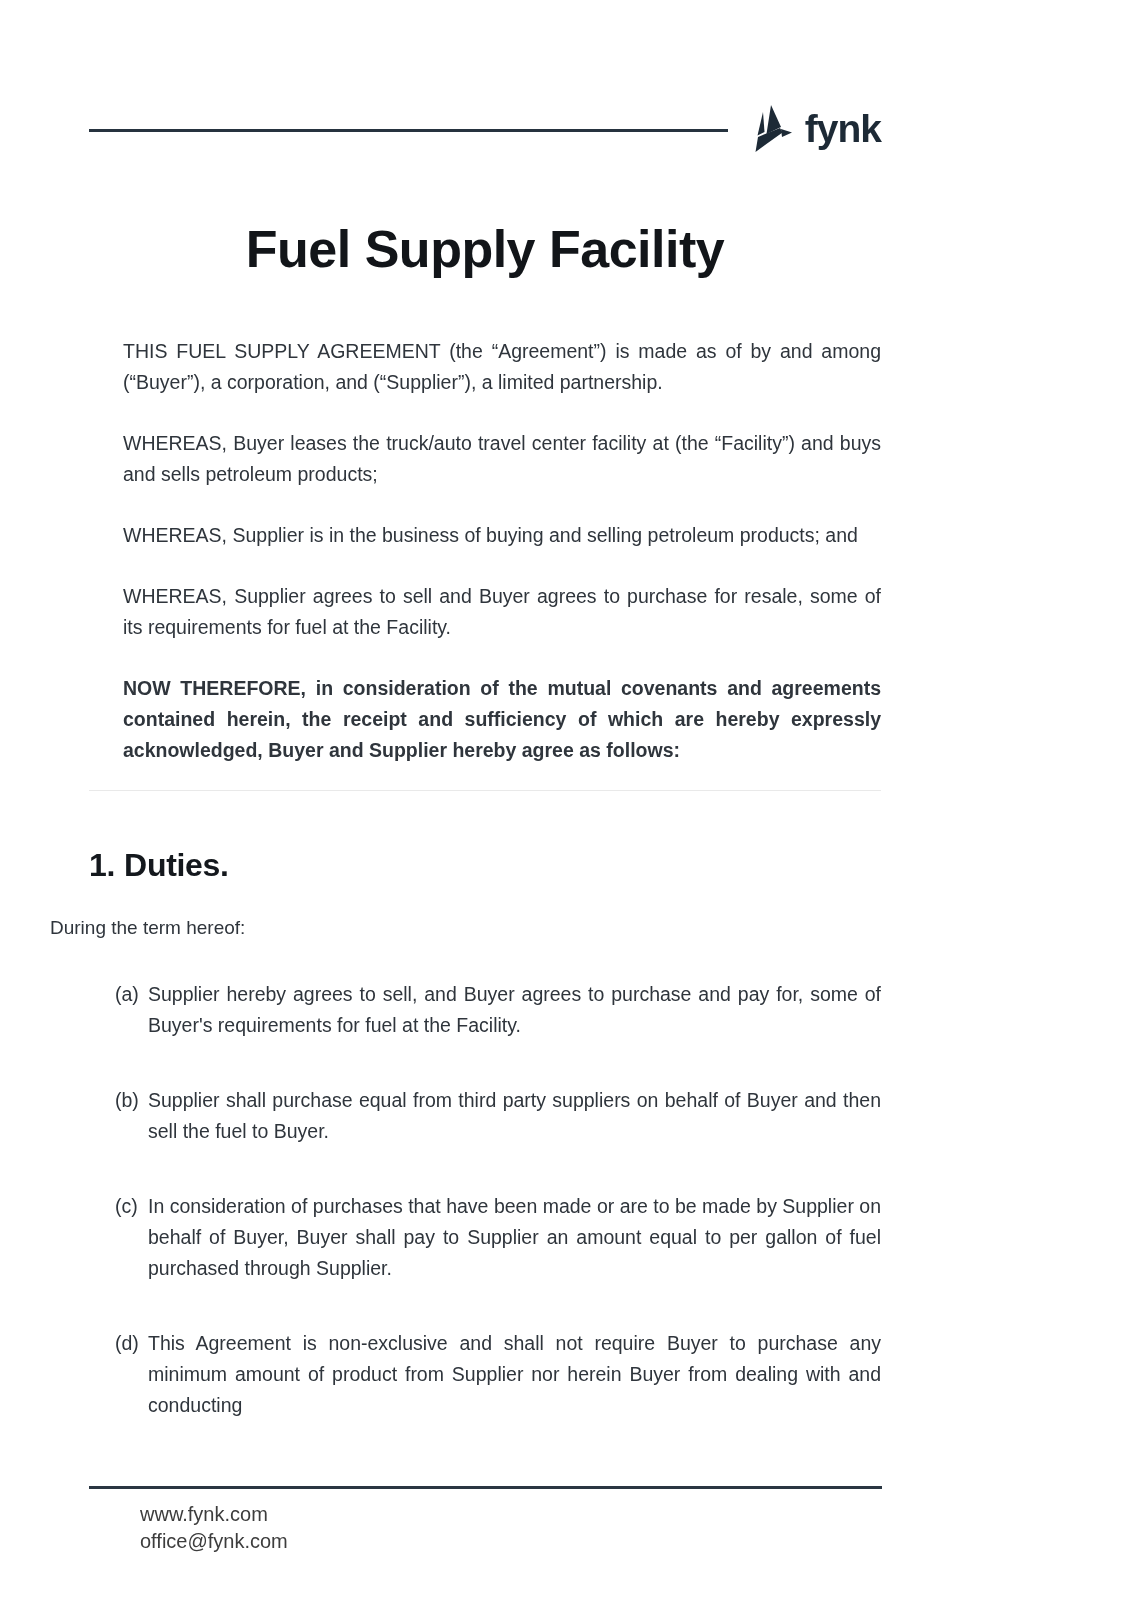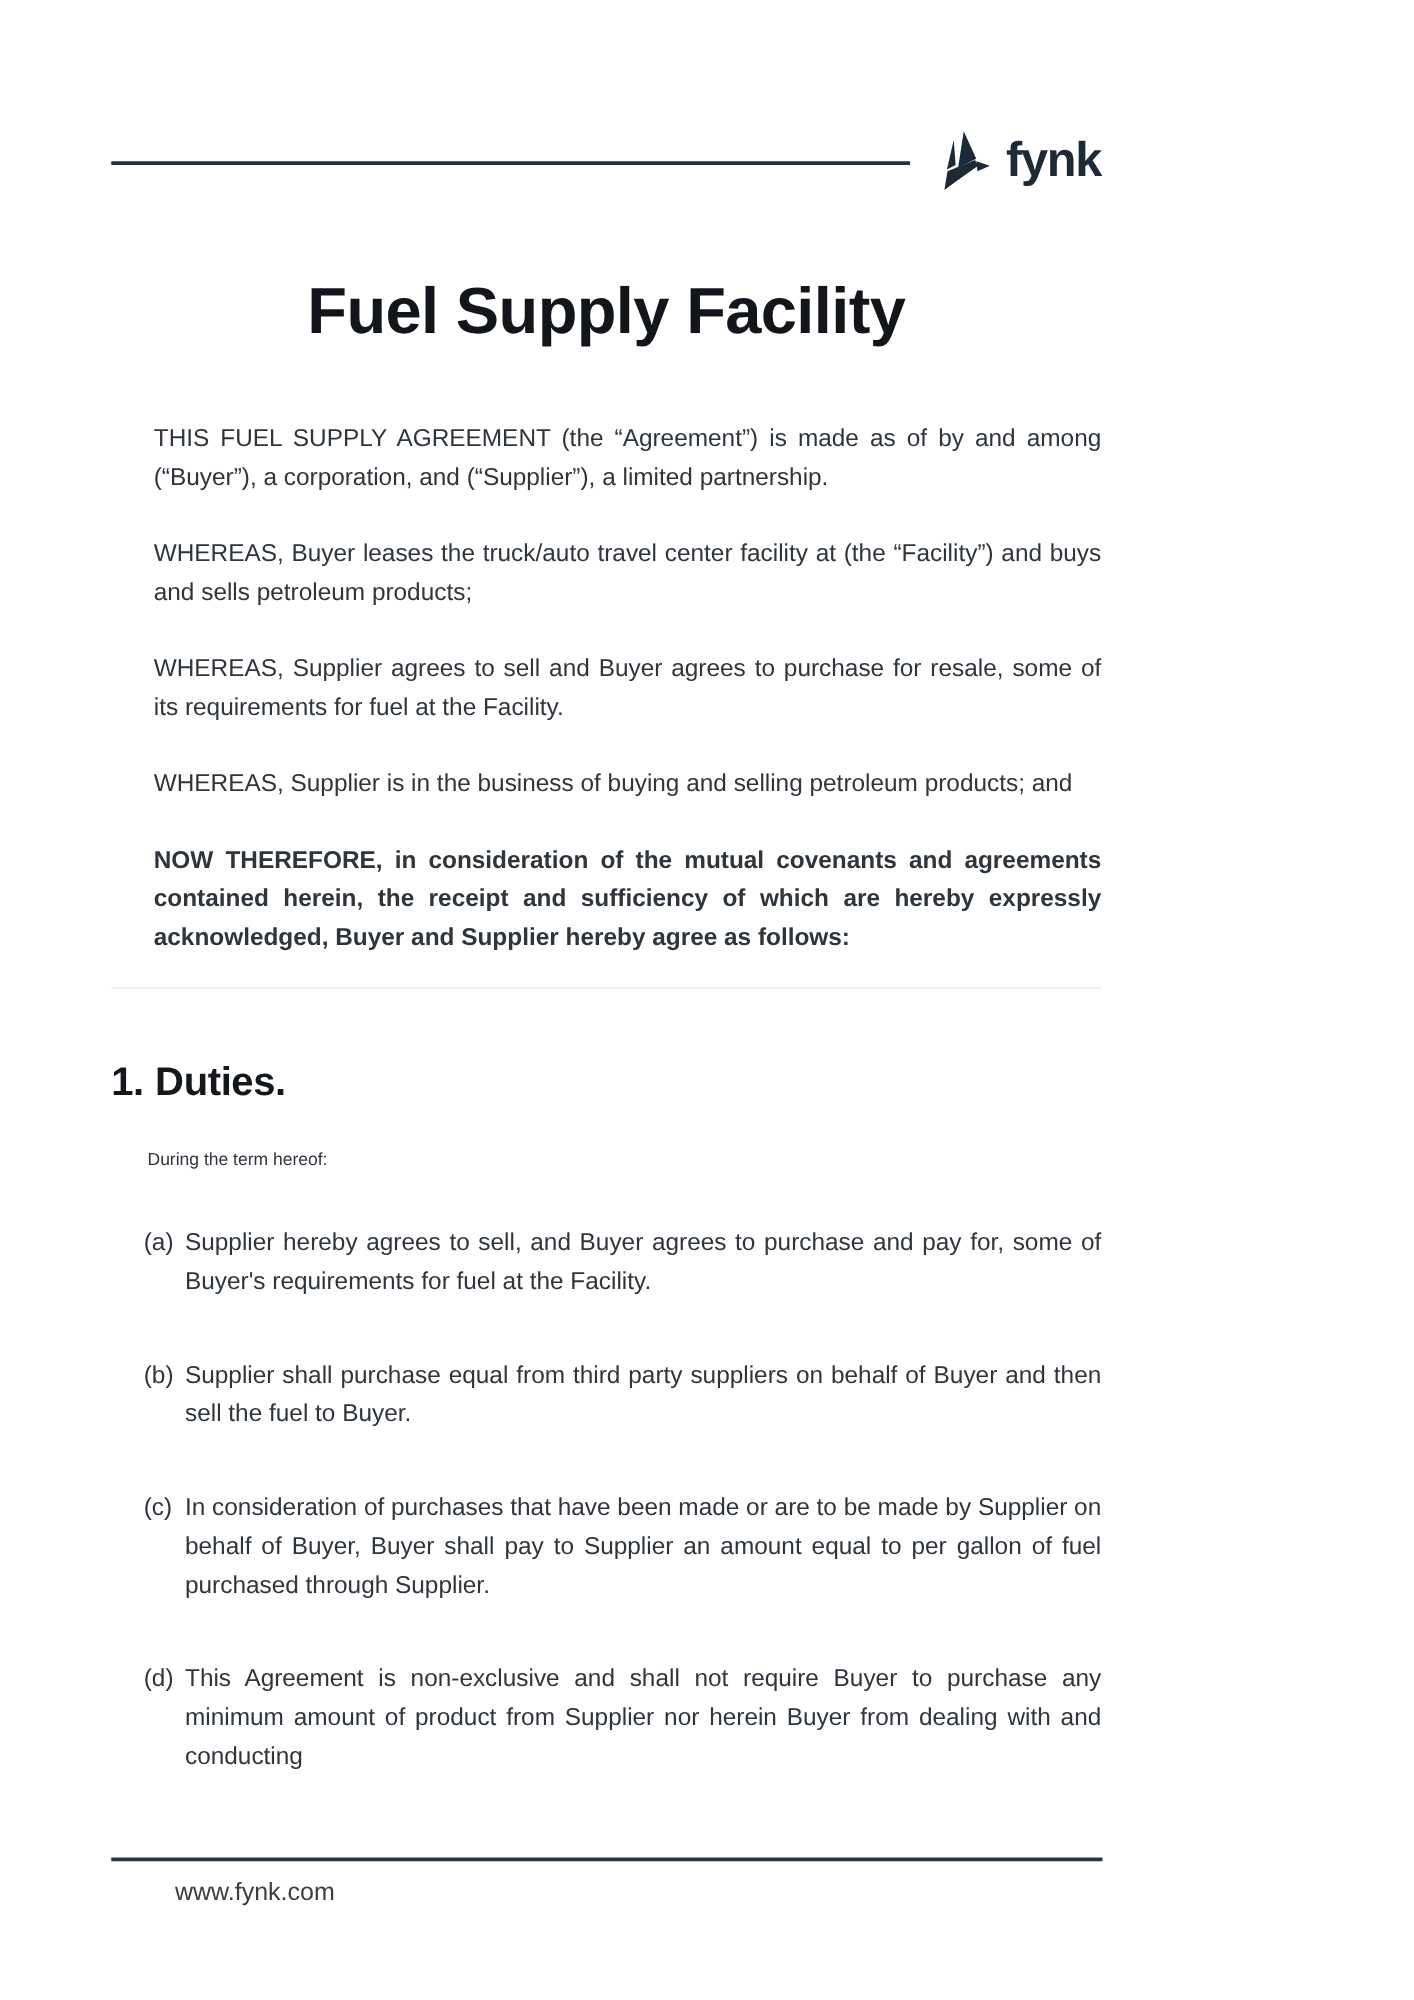--- a/index.html
+++ b/index.html
@@ -70,22 +70,22 @@
   .section-heading {
     margin: 56px 89px 0 89px;
     display: flex;
     gap: 9px;
     font-size: 32px;
     font-weight: 700;
     color: #14181d;
     letter-spacing: -0.3px;
   }
   .section-lead {
-    margin: 28px 89px 0 118px;
-    font-size: 14px;
+    margin: 28px 89px 0 50px;
+    font-size: 19px;
     line-height: 31px;
     color: #2f353c;
   }
   .items { margin: 36px 89px 0 115px; }
   .item {
     display: flex;
     margin-bottom: 44px;
     font-size: 19.5px;
     line-height: 31px;
     color: #2f353c;
@@ -137,22 +137,22 @@
       </span>
       <span class="brand-name">fynk</span>
     </div>
   </div>
 
   <h1 class="doc-title">Fuel Supply Facility</h1>
 
   <div class="intro">
     <p>THIS FUEL SUPPLY AGREEMENT (the “Agreement”) is made as of by and among (“Buyer”), a corporation, and (“Supplier”), a limited partnership.</p>
     <p>WHEREAS, Buyer leases the truck/auto travel center facility at (the “Facility”) and buys and sells petroleum products;</p>
+    <p>WHEREAS, Supplier is in the business of buying and selling petroleum products; and</p>
     <p>WHEREAS, Supplier agrees to sell and Buyer agrees to purchase for resale, some of its requirements for fuel at the Facility.</p>
-    <p>WHEREAS, Supplier is in the business of buying and selling petroleum products; and</p>
     <p>NOW THEREFORE, in consideration of the mutual covenants and agreements contained herein, the receipt and sufficiency of which are hereby expressly acknowledged, Buyer and Supplier hereby agree as follows:</p>
   </div>
 
   <div class="divider"></div>
 
   <div class="section-heading">
     <span>1.</span>
     <span>Duties.</span>
   </div>
 
@@ -174,16 +174,17 @@
     <div class="item">
       <span class="item-label">(d)</span>
       <div class="item-text">This Agreement is non-exclusive and shall not require Buyer to purchase any minimum amount of product from Supplier nor herein Buyer from dealing with and conducting</div>
     </div>
   </div>
 
   <div class="footer">
     <div class="footer-rule"></div>
     <div class="footer-contacts">
       <div>www.fynk.com</div>
+      <div>office@fynk.com</div>
     </div>
   </div>
 
 </div>
 
 </body></html>

